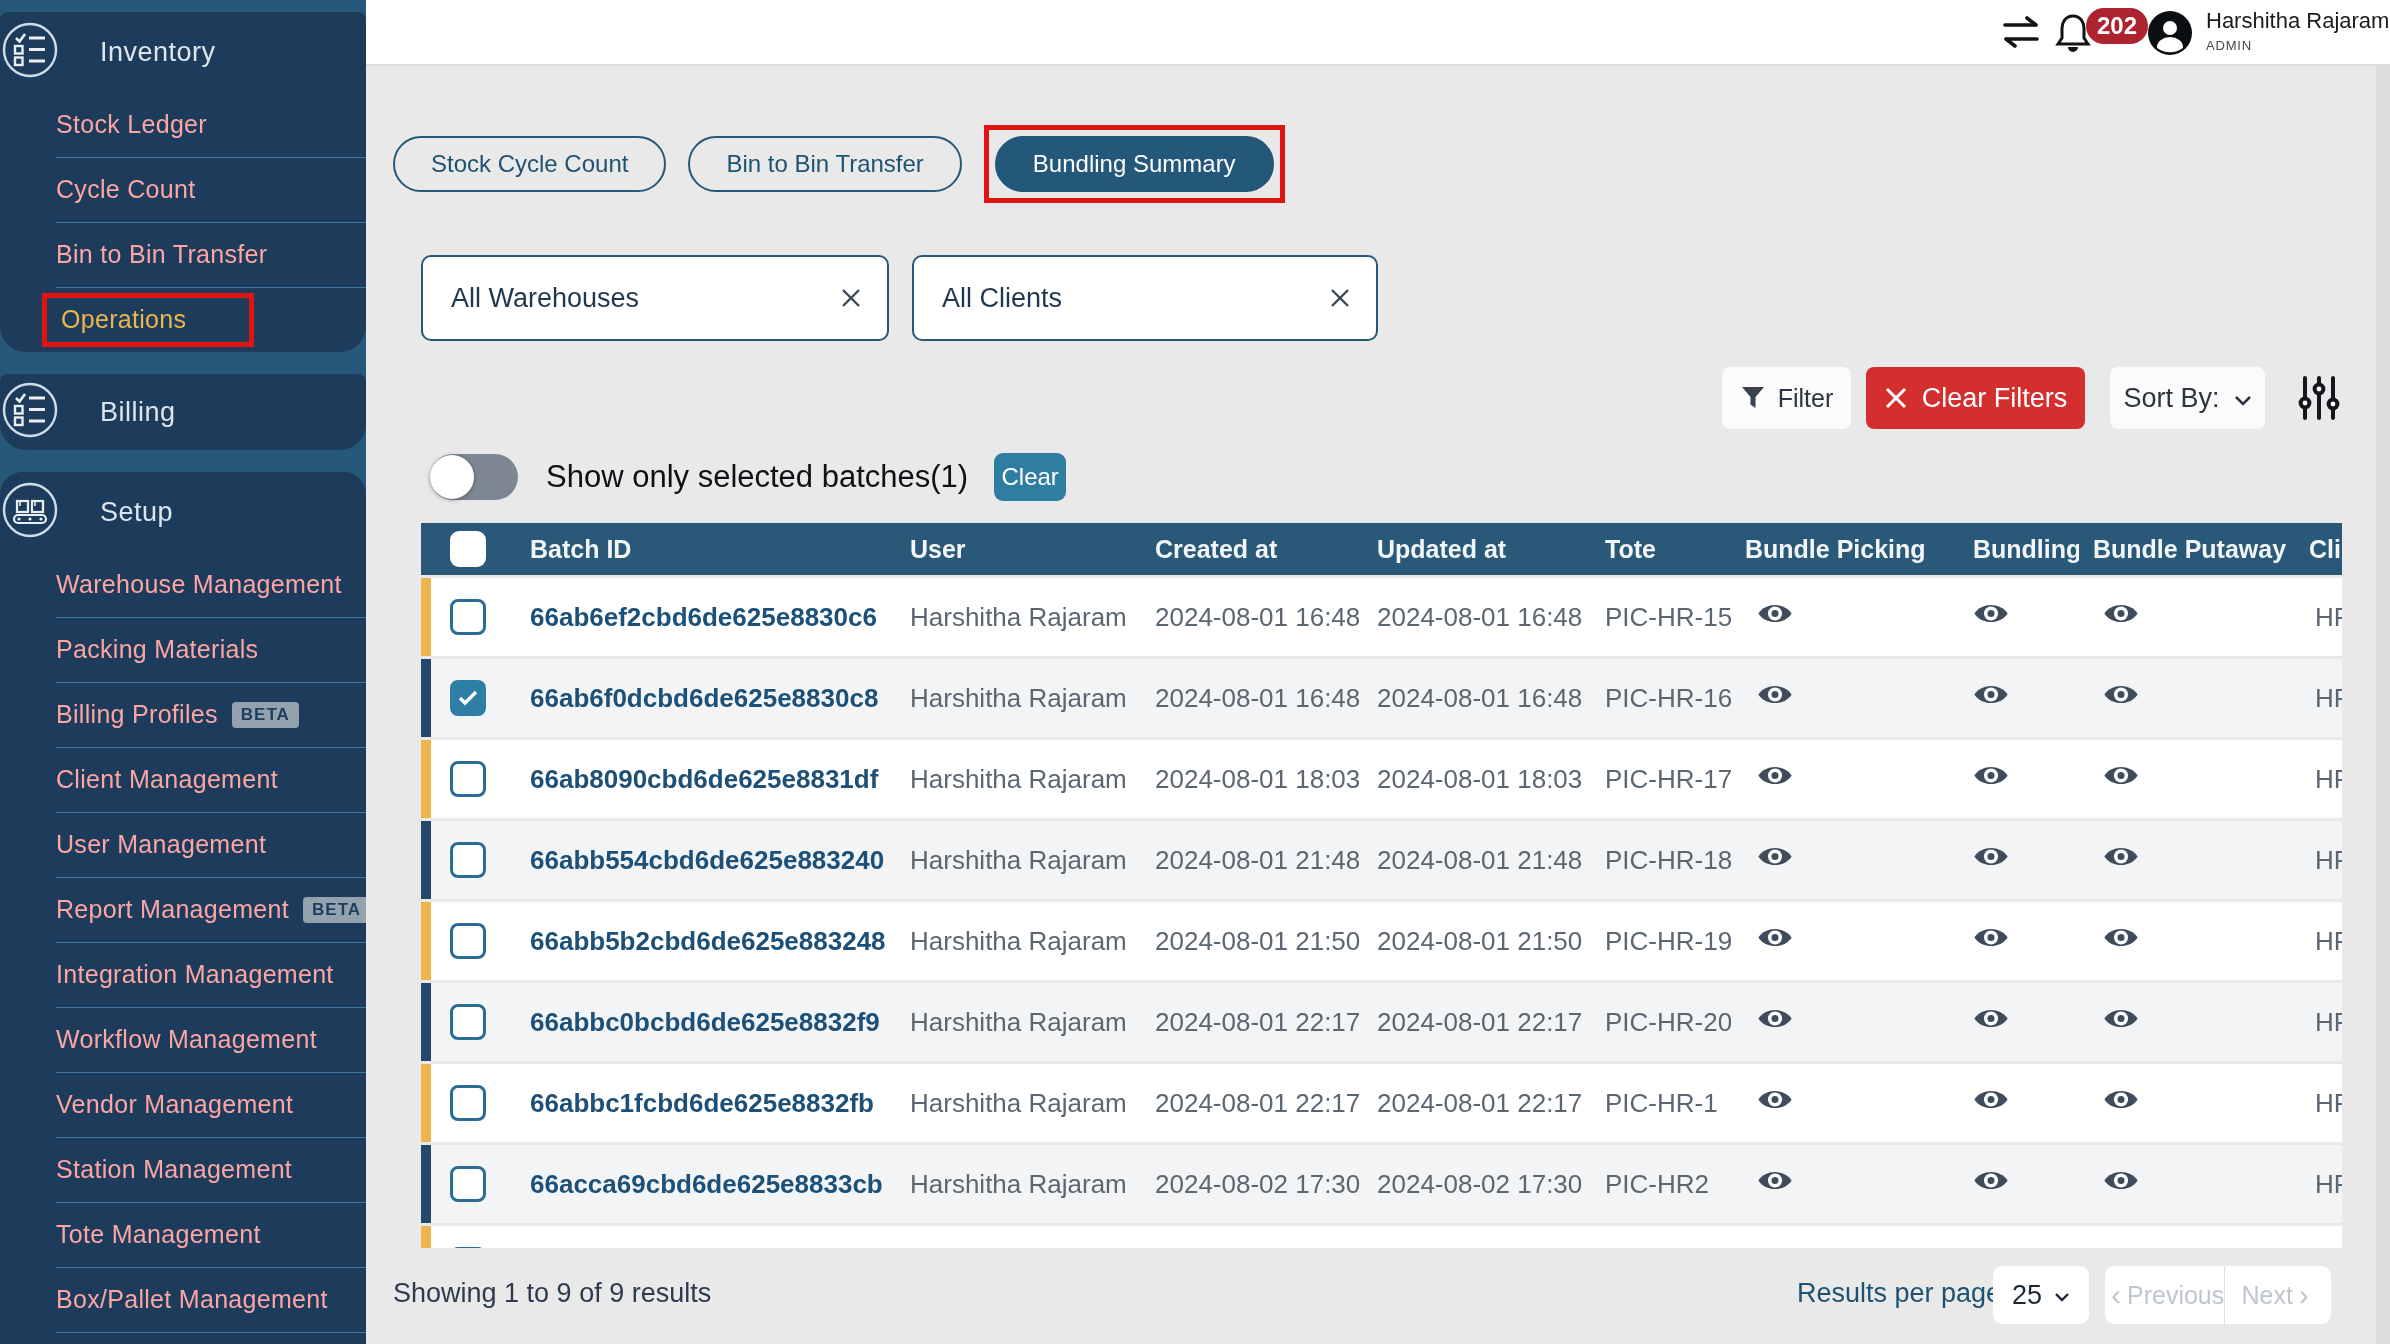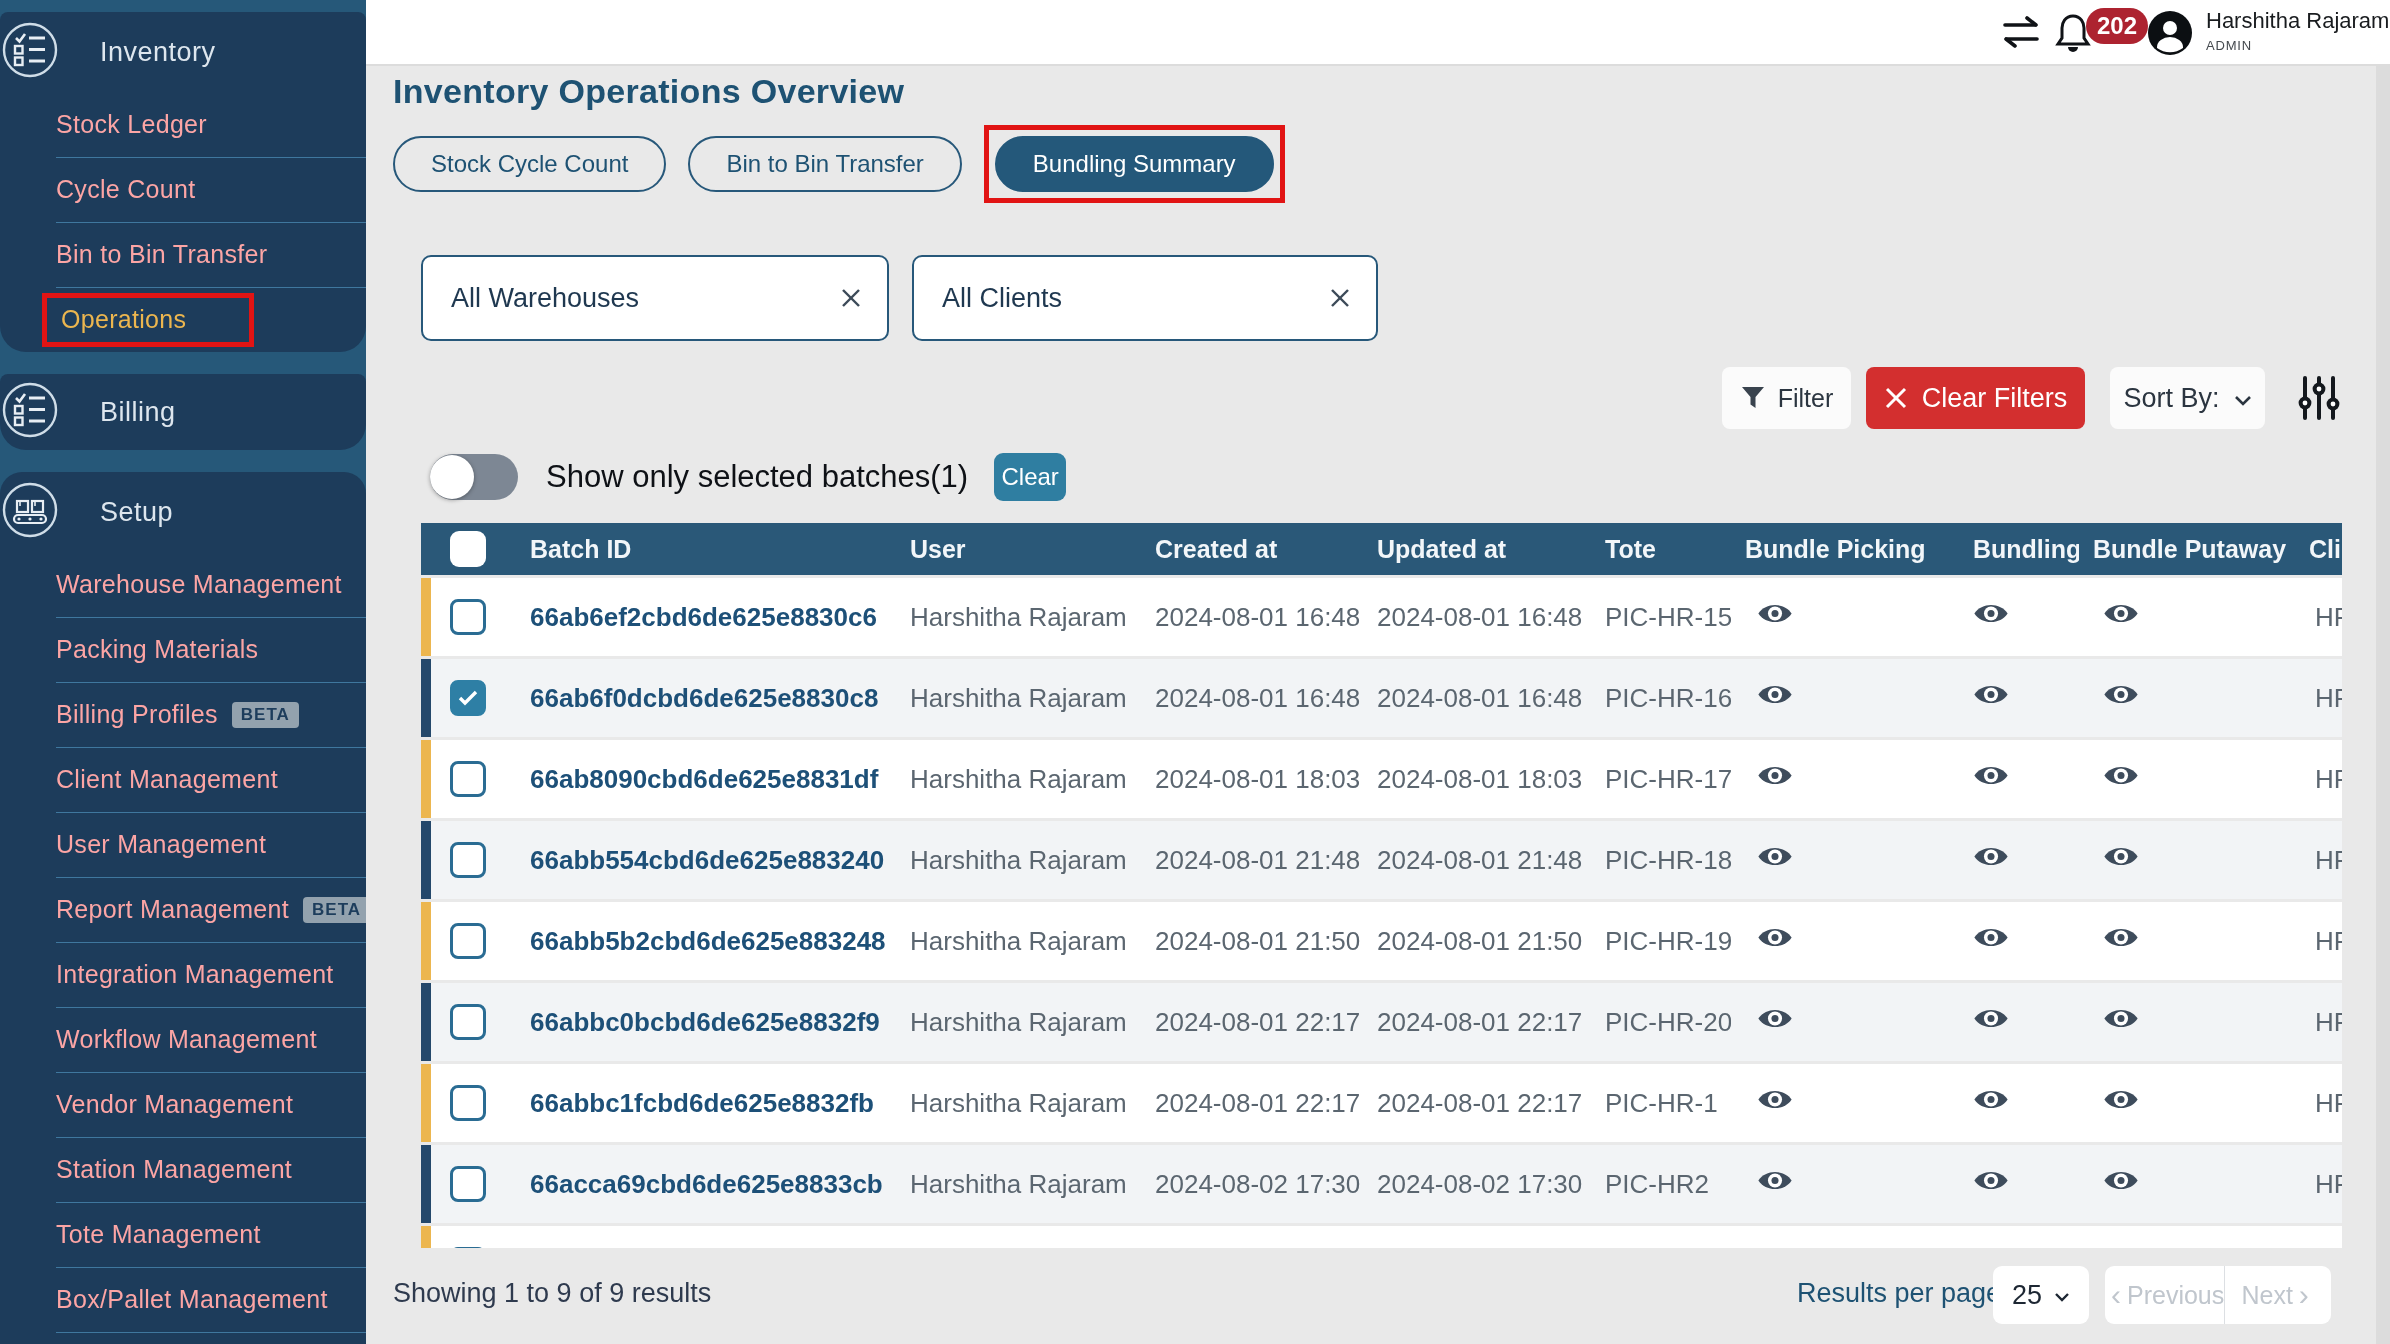--- a/index.html
+++ b/index.html
@@ -282,21 +282,20 @@
           <circle cx="22" cy="22" r="22" fill="#0c0f12"></circle>
           <circle cx="22" cy="17" r="7" fill="#ffffff"></circle>
           <path d="M9 36 a13 10 0 0 1 26 0 l0 1 a22 22 0 0 1 -26 0 Z" fill="#ffffff"></path>
         </svg>
     </span>
     <span class="user-name">Harshitha Rajaram</span>
     <span class="user-role">ADMIN</span>
   </div>
 
   <div class="content">
-    <div class="page-title">Inventory Operations Overview</div>
 
     <div class="tabs">
 
         <div class="tab-wrap">
           <button class="tab-pill">Stock Cycle Count</button>
         </div>
 
         <div class="tab-wrap">
           <button class="tab-pill">Bin to Bin Transfer</button>
         </div>

